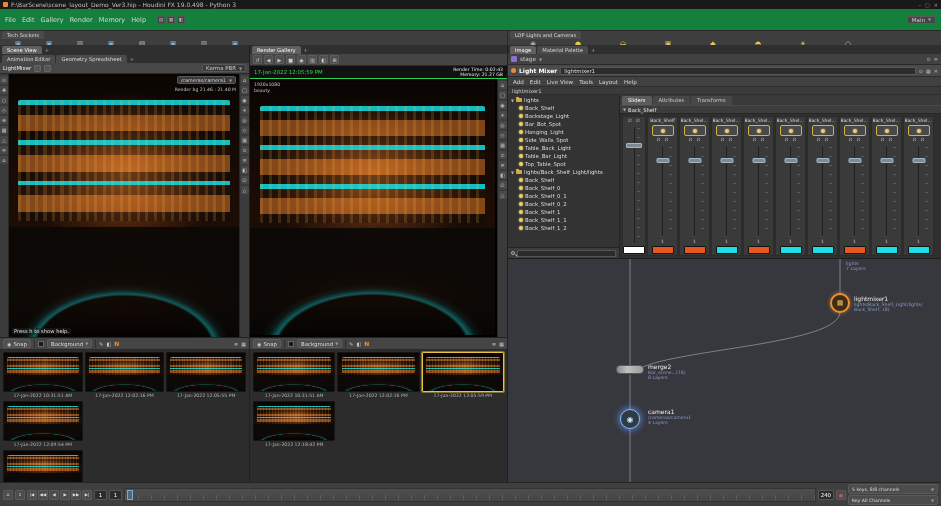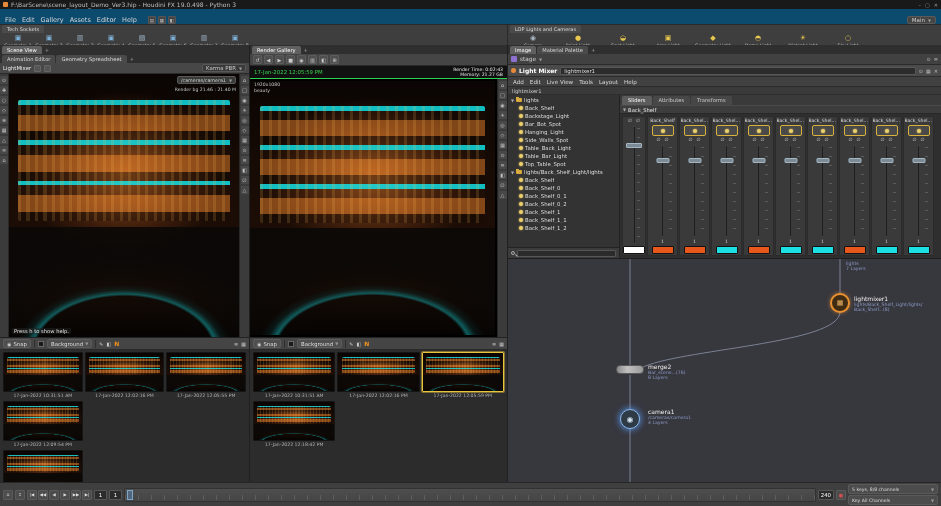--- a/index.html
+++ b/index.html
@@ -6,21 +6,21 @@
   html,body{width:941px;height:506px;overflow:hidden}
   body{font-family:"DejaVu Sans",sans-serif;background:#2b2b2b;color:#cfcfcf;position:relative;font-size:7px}
   #app{position:absolute;inset:0;background:#383838}
 
   
   #titlebar{height:9px;background:#191919;display:flex;align-items:center;gap:3px;padding:0 3px;font-size:6px;color:#bdbdbd}
   #hlogo{width:5px;height:5px;background:#e78b3a;border-radius:1px;flex:0 0 auto}
   #winbtns{margin-left:auto;display:flex;gap:4px;font-size:5px;color:#9a9a9a}
 
   
-  #menubar{height:16px;background:#0c4a6e;border-bottom:1px solid #2a2a2a;display:flex;align-items:flex-end;padding:0 2px;font-size:6.5px}
+  #menubar{height:22px;background:#15803d;border-bottom:1px solid #2a2a2a;display:flex;align-items:center;padding:0 2px;font-size:6.5px}
   .menu-items{display:flex}
   .menu-item{padding:0 3px;color:#d6d6d6}
   .mbar-icons{display:flex;gap:2px;margin-left:8px}
   .mbar-icon{width:8px;height:8px;background:#444;border:1px solid #555;border-radius:1px;display:flex;align-items:center;justify-content:center;font-size:4.5px;color:#bbb}
   #desktop-dd{margin-left:auto;margin-right:3px;background:#454545;border:1px solid #5a5a5a;border-radius:2px;height:8px;display:flex;align-items:center;gap:3px;padding:0 4px;font-size:5.5px}
   .car{font-size:4px;color:#999}
 
   
   #shelfband{height:26px;background:#3e3e3e;border-bottom:1px solid #272727;display:flex}
   .shelf{position:relative;padding-top:8px}
@@ -202,22 +202,22 @@
       <span>✕</span>
     </span>
   </div>
 
   <div id="menubar">
     <div class="menu-items">
 
     <span class="menu-item">File</span>
         <span class="menu-item">Edit</span>
         <span class="menu-item">Gallery</span>
-        <span class="menu-item">Assets</span>
-        <span class="menu-item">Editor</span>
+        <span class="menu-item">Render</span>
+        <span class="menu-item">Memory</span>
         <span class="menu-item">Help</span>
       </div>
     <div class="mbar-icons">
 
     <span class="mbar-icon">▤</span>
         <span class="mbar-icon">▦</span>
         <span class="mbar-icon">◧</span>
       </div>
     <div id="desktop-dd">
       <span>Main</span>

